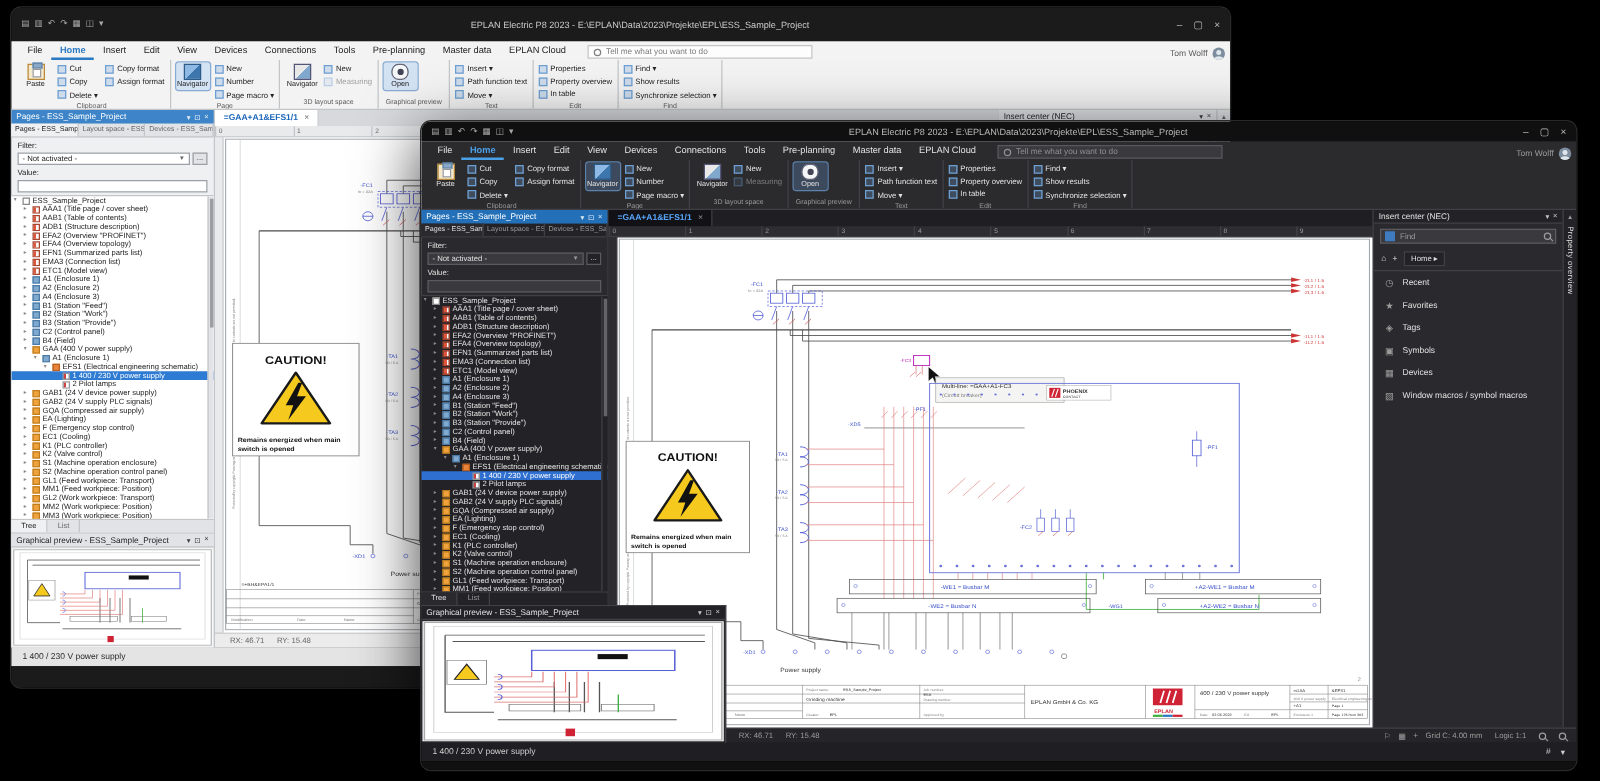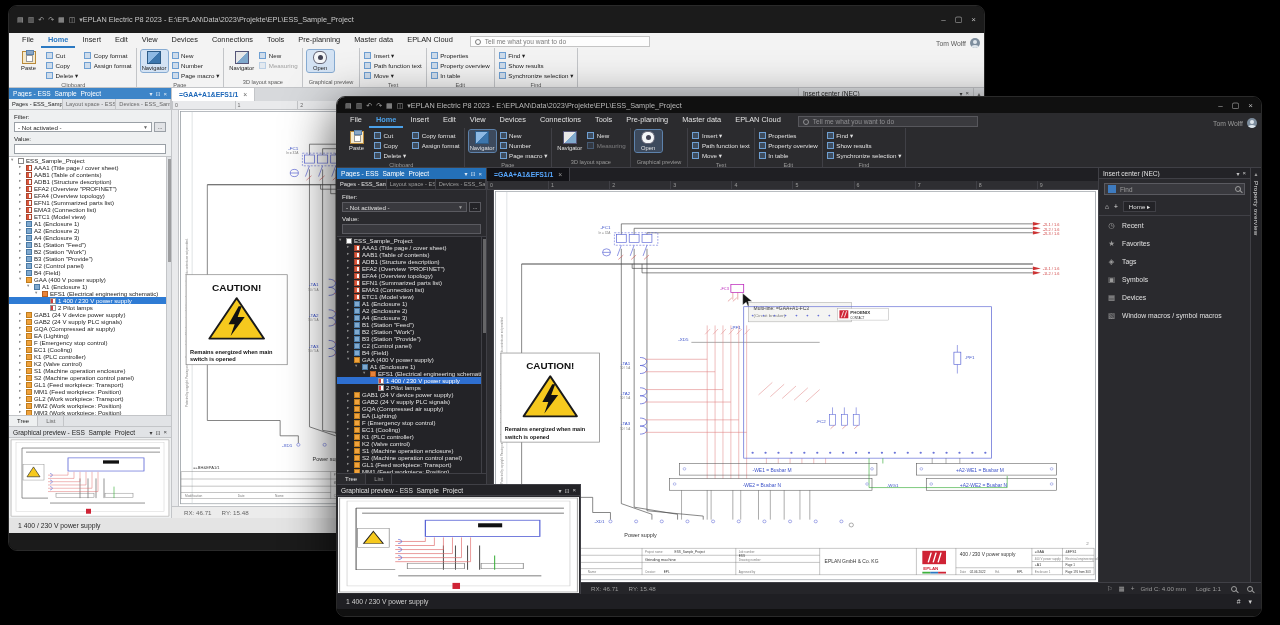--- a/index.html
+++ b/index.html
@@ -17,21 +17,21 @@
   .w-dark{--tb:#101010;--tbx:#b9b9b9;--rib:#2b2b2e;--ribtx:#e2e2e2;--ribmut:#9a9a9a;--accent:#4ba0e8;
     --searchbg:#3a3a3e;--searchbr:#57575c;--searchtx:#8f8f92;--border:#404046;--panel:#2a2a2e;
     --panel2:#232327;--hdr:#2470b8;--inp:#39393e;--inpbr:#5a5a60;--tx:#e1e1e1;--mut:#9c9c9c;
     --tree:#232327;--sel:#2e6fd0;--etabbar:#1f1f23;--etab:#121216;--etabtx:#58a8ff;--ruler:#2e2e32;
     --rowa:#252529;--sb:#1f1f23;--sbtx:#cfcfcf;--pressbg:#3d4a5d;--pressbr:#5d82ac;
     --dockw:150px;--insw:152px;--prevw:244px;--prevh:110px;--tbh:16px;--footh:7px;--padL:104px;}
   
   .titlebar{height:var(--tbh);background:var(--tb);display:flex;align-items:center;padding:0 8px;flex:none;}
   .qat{display:flex;gap:4px;align-items:center;}
   .qicon{font-size:7px;color:#a8a8a8;line-height:1;}
-  .tbtitle{flex:1;text-align:left;font-size:7.3px;color:var(--tbx);white-space:nowrap;overflow:hidden;}
+  .tbtitle{flex:1;text-align:center;font-size:7.3px;color:var(--tbx);white-space:nowrap;overflow:hidden;}
   .tbctrl{display:flex;gap:9px;color:#bdbdbd;font-size:8px;}
   
   .tabsrow{height:15px;background:var(--rib);display:flex;align-items:flex-end;padding:0 4px 0 6px;flex:none;gap:0;}
   .rtab{font-size:7.4px;color:var(--ribtx);padding:2px 7px 2px;white-space:nowrap;}
   .rtab.active{color:var(--accent);font-weight:bold;border-bottom:2px solid var(--accent);}
   .ribsearch{margin-left:10px;margin-bottom:1px;width:180px;height:11px;background:var(--searchbg);
     border:1px solid var(--searchbr);display:flex;align-items:center;gap:4px;padding:0 4px;
     font-size:6.6px;color:var(--searchtx);white-space:nowrap;overflow:hidden;}
   .bulb{width:6px;height:6px;border:1px solid var(--searchtx);border-radius:50%;flex:none;}
   .userbox{margin-left:auto;display:flex;align-items:center;gap:4px;font-size:6.8px;color:var(--ribmut);}

